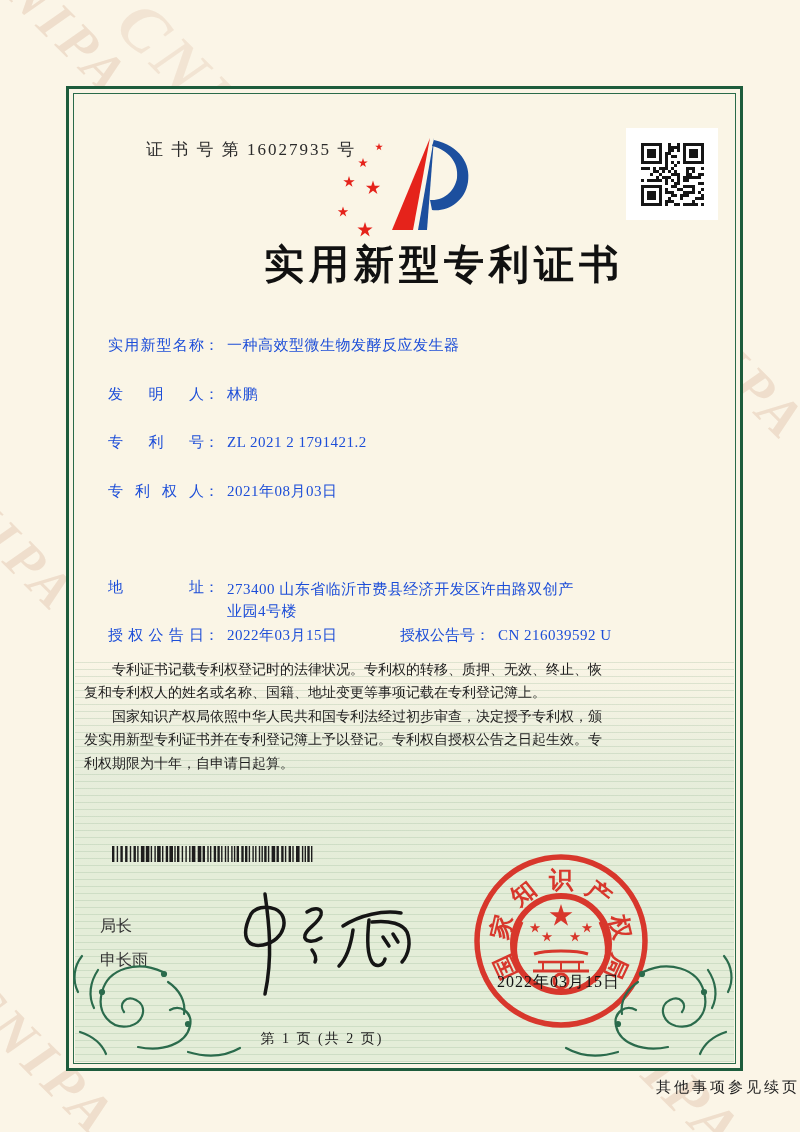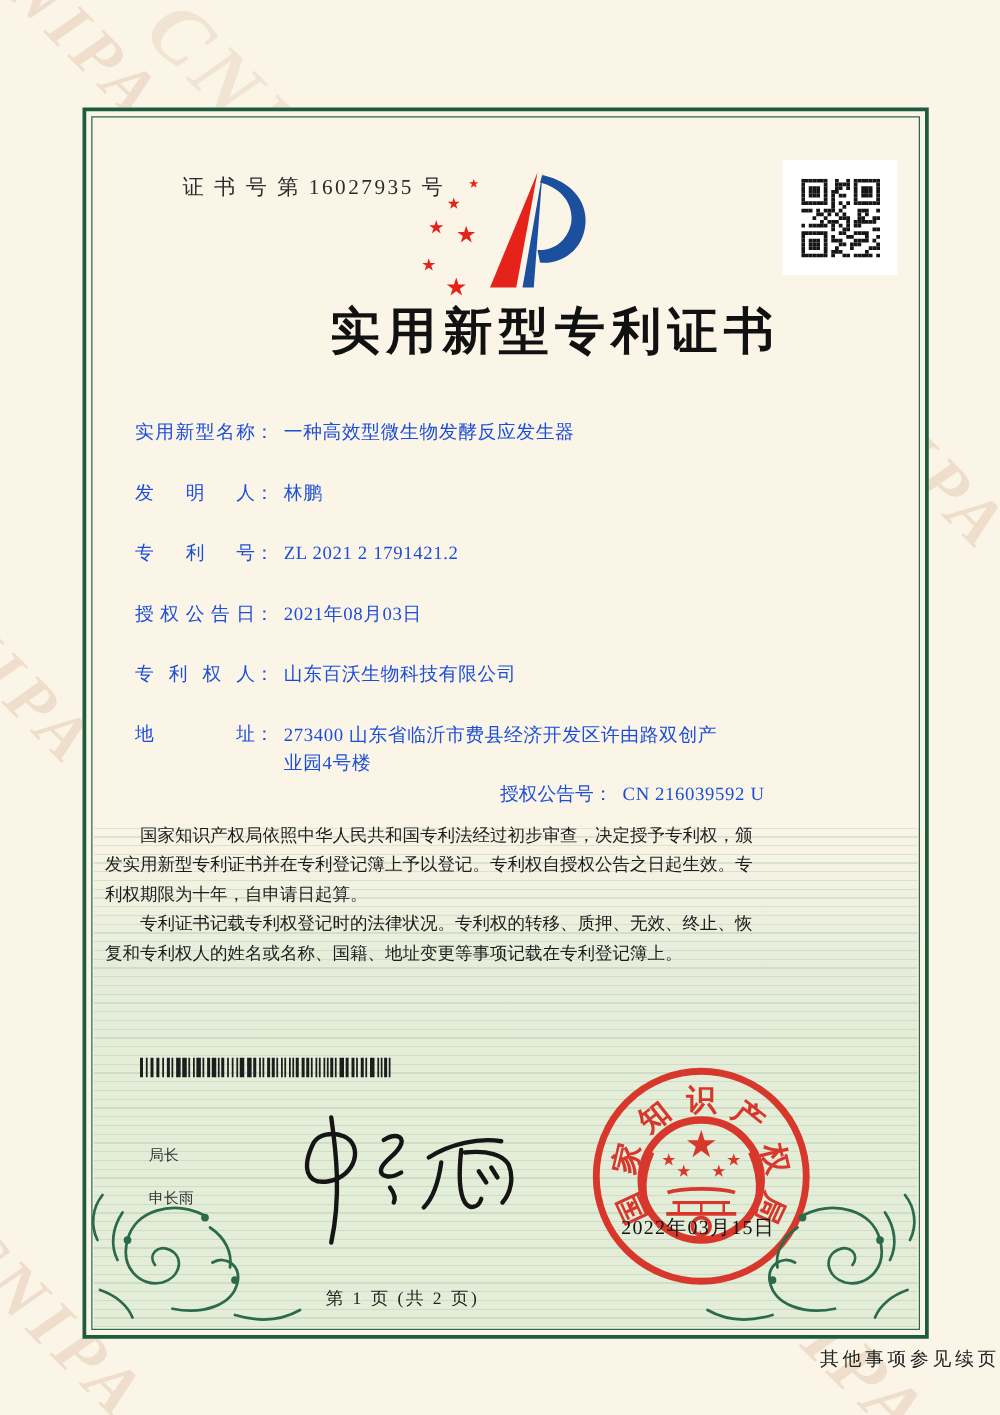--- a/index.html
+++ b/index.html
@@ -31,21 +31,21 @@
 
   .frow{left:108px;font-size:15px;color:#1d4ed8;white-space:nowrap;}
   .flabel{display:inline-block;width:96px;text-align:justify;text-align-last:justify;}
   .fvalue{margin-left:8px;letter-spacing:.5px;}
   .frow.wrap{white-space:normal;}
   .frow.wrap .fvalue{display:inline-block;vertical-align:top;width:360px;line-height:22px;}
 
   .bodytext{left:84px;top:658px;width:530px;font-size:14px;line-height:23.4px;color:#1c1c1c;}
   .bodytext p{margin:0;text-indent:2em;}
 
-  .officer{left:119px;font-size:12px;color:#333;font-family:Liberation Serif, serif;}
+  .officer{left:100px;font-size:16px;color:#333;font-family:Liberation Serif, serif;}
 
   .pageinfo{left:0;top:1030px;width:644px;text-align:center;font-size:14px;color:#222;letter-spacing:2px;}
   .contnote{left:0;top:1078px;width:800px;text-align:right;font-size:15px;color:#222;letter-spacing:3px;}
 
   .sealdate{left:497px;top:972px;width:160px;font-size:16px;color:#141414;letter-spacing:1px;z-index:6;}
 
   svg text{font-family:"Liberation Serif","DejaVu Serif",serif;}
 </style>
 </head>
 <body>
@@ -342,35 +342,35 @@
     <div class="abs frow" style="top:336px;">
       <span class="flabel">实用新型名称</span><span>：</span><span class="fvalue">一种高效型微生物发酵反应发生器</span>
     </div>
     <div class="abs frow" style="top:385px;">
       <span class="flabel">发明人</span><span>：</span><span class="fvalue">林鹏</span>
     </div>
     <div class="abs frow" style="top:433px;">
       <span class="flabel">专利号</span><span>：</span><span class="fvalue">ZL 2021 2 1791421.2</span>
     </div>
     <div class="abs frow" style="top:482px;">
-      <span class="flabel">授权公告日</span><span>：</span><span class="fvalue">2021年08月03日</span>
-    </div>
-    <div class="abs frow" style="top:530px;">
-      <span class="flabel">专利权人</span><span>：</span><span class="fvalue">山东百沃生物科技有限公司</span>
+      <span class="flabel">专利权人</span><span>：</span><span class="fvalue">2021年08月03日</span>
     </div>
     <div class="abs frow wrap" style="top:578px;">
       <span class="flabel">地址</span><span>：</span><span class="fvalue">273400 山东省临沂市费县经济开发区许由路双创产业园4号楼</span>
     </div>
+    <div class="abs frow" style="top:626px;">
+      <span class="flabel">授权公告日</span><span>：</span><span class="fvalue">2022年03月15日</span>
+    </div>
     <div class="abs frow" style="left:400px;top:626px;">
       <span>授权公告号</span><span>：</span><span class="fvalue">CN 216039592 U</span>
     </div>
 
     <div class="abs bodytext">
+      <p>专利证书记载专利权登记时的法律状况。专利权的转移、质押、无效、终止、恢复和专利权人的姓名或名称、国籍、地址变更等事项记载在专利登记簿上。</p>
       <p>国家知识产权局依照中华人民共和国专利法经过初步审查，决定授予专利权，颁发实用新型专利证书并在专利登记簿上予以登记。专利权自授权公告之日起生效。专利权期限为十年，自申请日起算。</p>
-      <p>专利证书记载专利权登记时的法律状况。专利权的转移、质押、无效、终止、恢复和专利权人的姓名或名称、国籍、地址变更等事项记载在专利登记簿上。</p>
     </div>
 
     <svg id="barcode-svg" class="abs" style="left:112px;top:846px;" width="206" height="16" viewBox="0 0 206 16">
         <rect x="0" y="0" width="2.4" height="16" fill="#1d1d1d"></rect>
         <rect x="4.699999999999999" y="0" width="1.4" height="16" fill="#1d1d1d"></rect>
         <rect x="8.399999999999999" y="0" width="2.4" height="16" fill="#1d1d1d"></rect>
         <rect x="13.099999999999998" y="0" width="2.4" height="16" fill="#1d1d1d"></rect>
         <rect x="17.799999999999997" y="0" width="1.4" height="16" fill="#1d1d1d"></rect>
         <rect x="21.499999999999996" y="0" width="2.4" height="16" fill="#1d1d1d"></rect>
         <rect x="25.199999999999996" y="0" width="1.4" height="16" fill="#1d1d1d"></rect>

